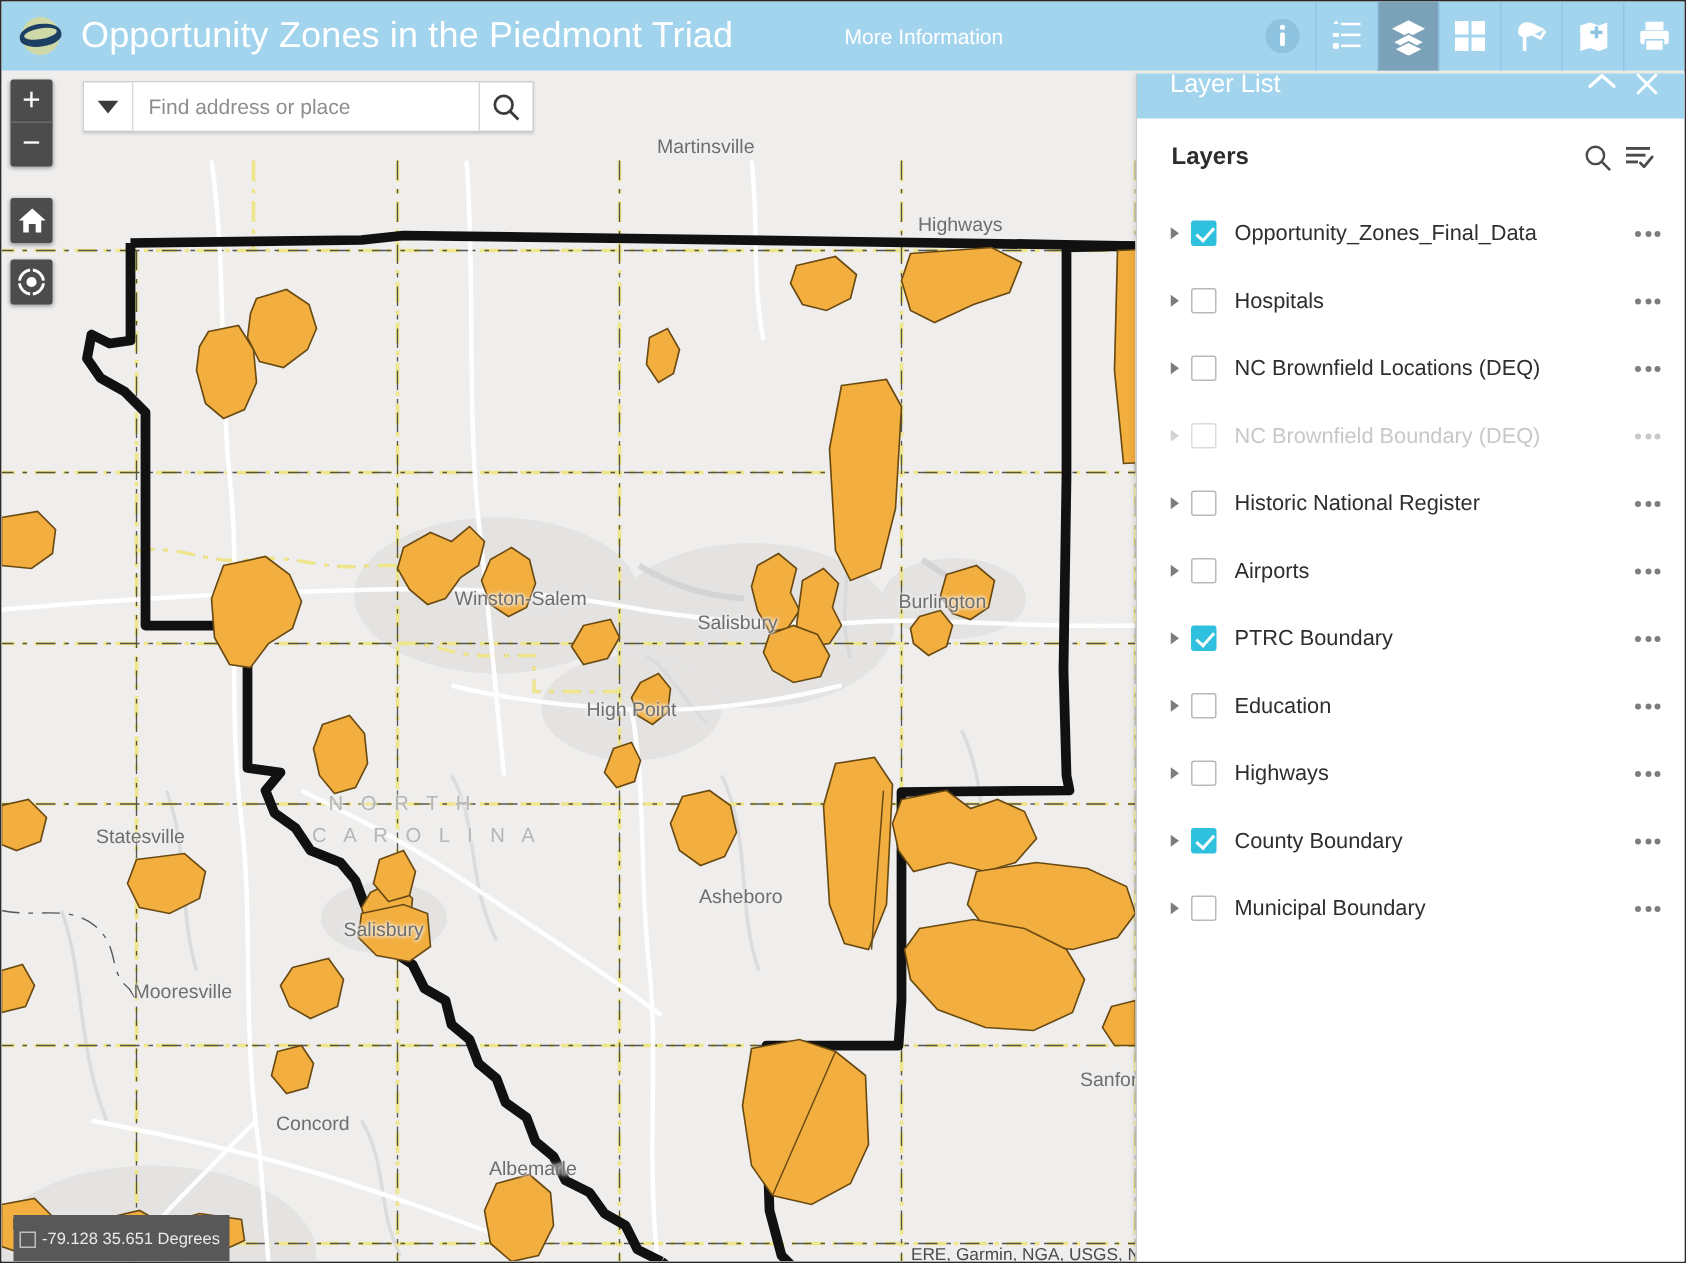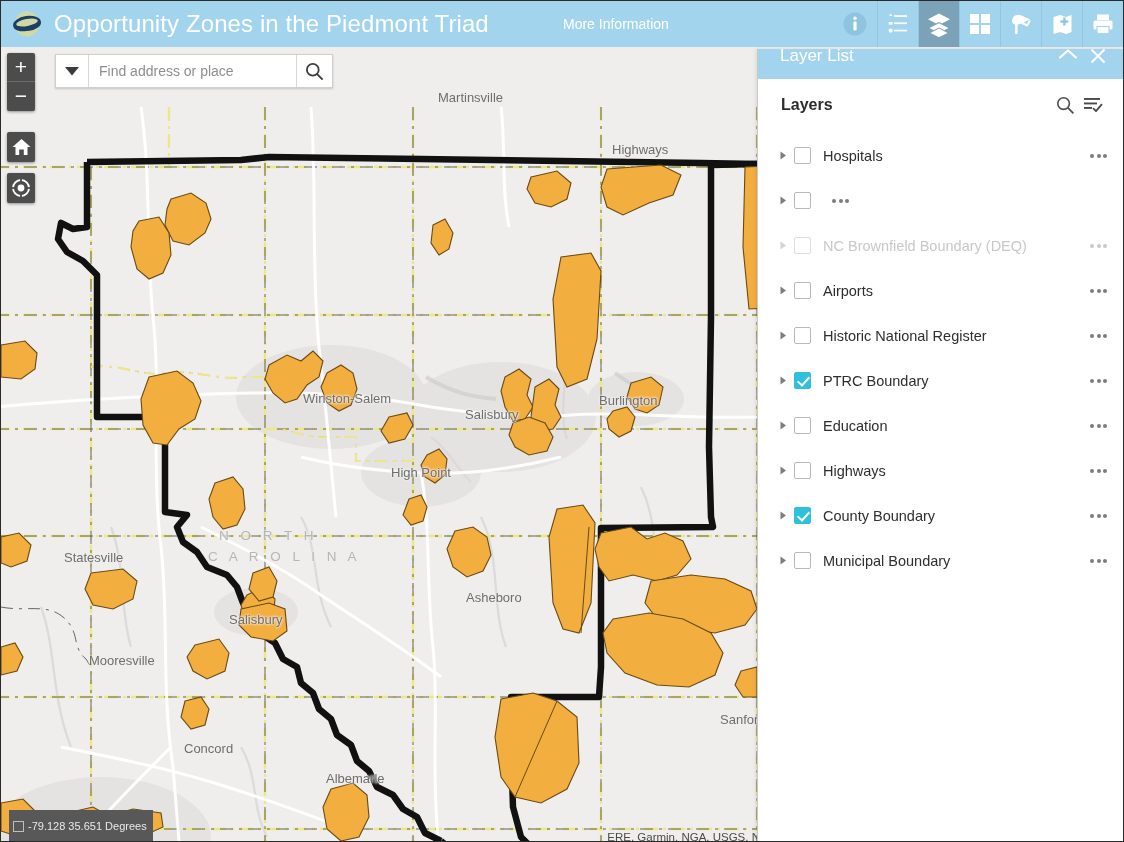--- a/index.html
+++ b/index.html
@@ -116,21 +116,21 @@
     display: flex; align-items: center; justify-content: center;
     box-shadow: 0 1px 3px rgba(0,0,0,.4);
     z-index: 20;
   }
   #home-btn { top: 85px; }
   #locate-btn { top: 126px; }
 
   
   #search-box {
     position: absolute; left: 54px; top: 7px;
-    height: 34px; width: 278px;
+    height: 34px; width: 301px;
     background: #ffffff;
     border: 1px solid #cfcfcf;
     display: flex; align-items: stretch;
     box-shadow: 0 1px 2px rgba(0,0,0,.18);
     z-index: 20;
   }
   #search-dd {
     width: 33px; display: flex; align-items: center; justify-content: center;
     border-right: 1px solid #d8d8d8; cursor: pointer;
   }
@@ -576,35 +576,50 @@
       </div>
     </div>
 
     <div id="layer-items">
         <div class="layer-item">
           <div class="expander">
             <svg width="7" height="9" viewBox="0 0 7 9">
               <polygon points="0.5,0.5 6,4.5 0.5,8.5" fill="#7d7d7d"></polygon>
             </svg>
           </div>
+          <div class="cbx on"></div>
+          <div class="layer-name">Opportunity_Zones_Final_Data</div>
+          <div class="dots">
+            <i></i>
+            <i></i>
+            <i></i>
+          </div>
+        </div>
+        <div class="layer-item">
+          <div class="expander">
+            <svg width="7" height="9" viewBox="0 0 7 9">
+              <polygon points="0.5,0.5 6,4.5 0.5,8.5" fill="#7d7d7d"></polygon>
+            </svg>
+          </div>
           <div class="cbx"></div>
           <div class="layer-name">Hospitals</div>
           <div class="dots">
             <i></i>
             <i></i>
             <i></i>
           </div>
         </div>
         <div class="layer-item">
           <div class="expander">
             <svg width="7" height="9" viewBox="0 0 7 9">
               <polygon points="0.5,0.5 6,4.5 0.5,8.5" fill="#7d7d7d"></polygon>
             </svg>
           </div>
           <div class="cbx"></div>
+          <div class="layer-name">NC Brownfield Locations (DEQ)</div>
           <div class="dots">
             <i></i>
             <i></i>
             <i></i>
           </div>
         </div>
         <div class="layer-item disabled">
           <div class="expander">
             <svg width="7" height="9" viewBox="0 0 7 9">
               <polygon points="0.5,0.5 6,4.5 0.5,8.5" fill="#7d7d7d"></polygon>
@@ -618,35 +633,35 @@
             <i></i>
           </div>
         </div>
         <div class="layer-item">
           <div class="expander">
             <svg width="7" height="9" viewBox="0 0 7 9">
               <polygon points="0.5,0.5 6,4.5 0.5,8.5" fill="#7d7d7d"></polygon>
             </svg>
           </div>
           <div class="cbx"></div>
+          <div class="layer-name">Historic National Register</div>
+          <div class="dots">
+            <i></i>
+            <i></i>
+            <i></i>
+          </div>
+        </div>
+        <div class="layer-item">
+          <div class="expander">
+            <svg width="7" height="9" viewBox="0 0 7 9">
+              <polygon points="0.5,0.5 6,4.5 0.5,8.5" fill="#7d7d7d"></polygon>
+            </svg>
+          </div>
+          <div class="cbx"></div>
           <div class="layer-name">Airports</div>
-          <div class="dots">
-            <i></i>
-            <i></i>
-            <i></i>
-          </div>
-        </div>
-        <div class="layer-item">
-          <div class="expander">
-            <svg width="7" height="9" viewBox="0 0 7 9">
-              <polygon points="0.5,0.5 6,4.5 0.5,8.5" fill="#7d7d7d"></polygon>
-            </svg>
-          </div>
-          <div class="cbx"></div>
-          <div class="layer-name">Historic National Register</div>
           <div class="dots">
             <i></i>
             <i></i>
             <i></i>
           </div>
         </div>
         <div class="layer-item">
           <div class="expander">
             <svg width="7" height="9" viewBox="0 0 7 9">
               <polygon points="0.5,0.5 6,4.5 0.5,8.5" fill="#7d7d7d"></polygon>

